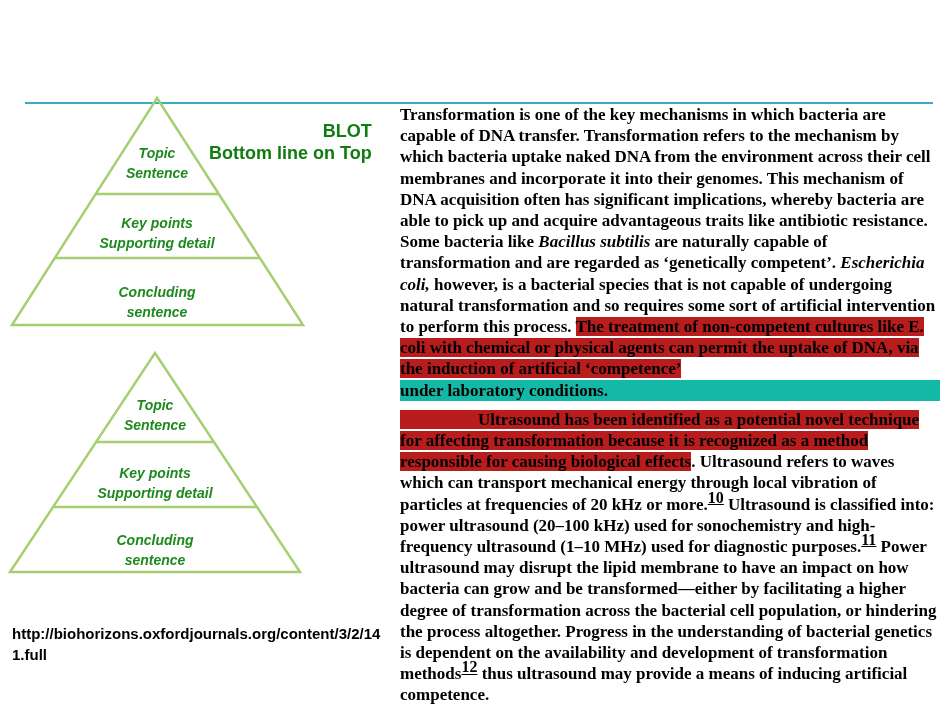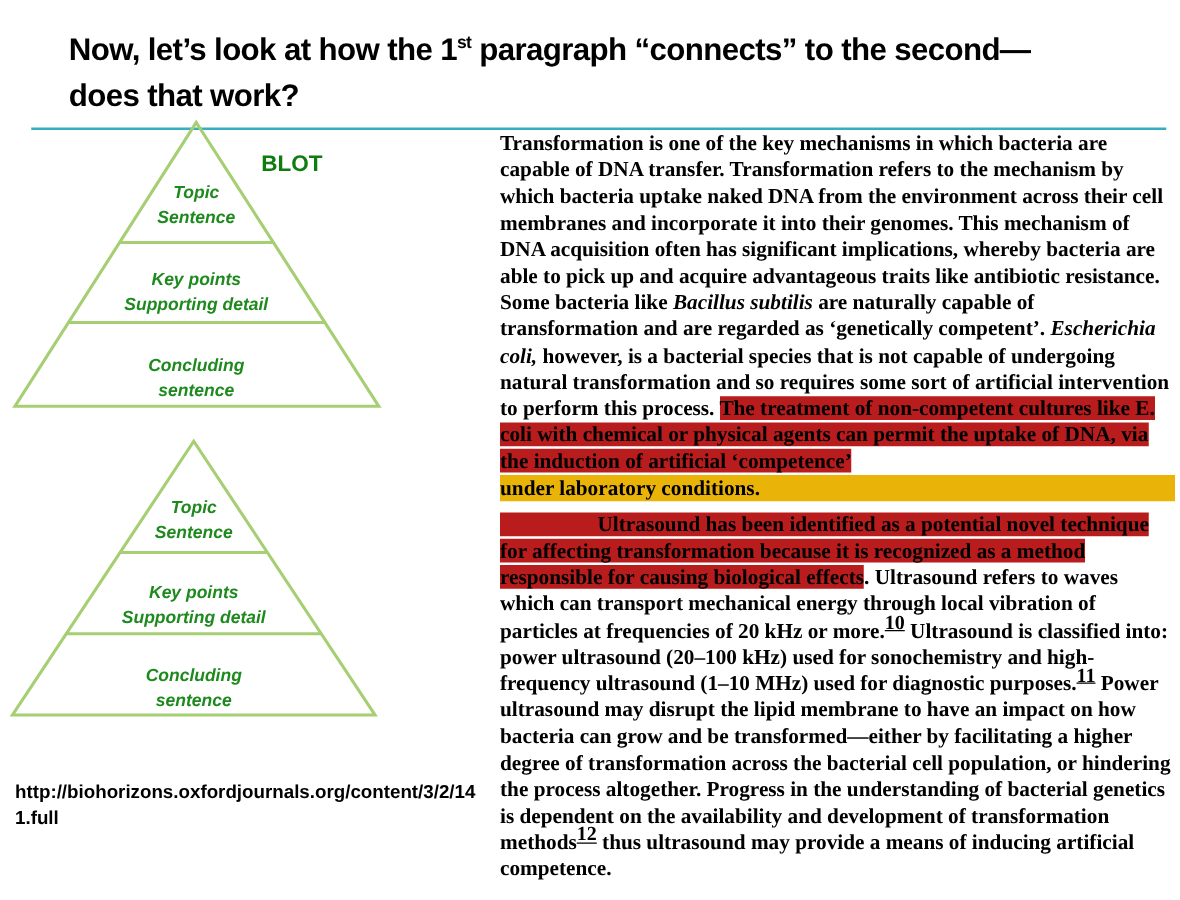--- a/index.html
+++ b/index.html
@@ -43,57 +43,56 @@
 
   
   .body-col {
     position:absolute; left:400px; top:104px; width:540px;
     font-family:"Liberation Serif", serif; font-weight:bold;
     font-size:17px; line-height:21.2px; color:#000; text-align:left;
   }
   .body-col p { margin:0; }
   .body-col p.para2 { margin-top:7px; }
   .body-col mark { background:#b91c1c; color:inherit; }
-  .hl-block { display:block; background:#eab308; }
+  .hl-block { display:block; background:#14b8a6; }
   .tab { display:inline-block; width:78px; height:1em; }
   sup.ref {
     text-decoration:underline; font-size:16px; vertical-align:super;
     line-height:0; cursor:pointer;
   }
 
   
   .citation {
     position:absolute; left:12px; top:613px; width:378px;
     font-family:"Liberation Sans", sans-serif; font-weight:bold;
     font-size:15px; line-height:21px; color:#000;
   }
   .cite-url { margin-top:10px; word-break:break-all; overflow-wrap:anywhere; }
 </style>
 </head>
 <body>
 
 <div class="slide">
 
-  <div class="title"><span>Now, let’s look at how the 1</span><sup>st</sup><span> paragraph “connects” to the second—</span><br><span>does that work?</span></div>
 
   <div class="rule"></div>
 
   <svg class="pyr-svg p1" width="320" height="236" viewBox="0 0 320 236">
     <polygon points="157,3 303,230 12,230" fill="none" stroke="#A6CE72" stroke-width="2.5"></polygon>
     <line x1="95" y1="99" x2="219" y2="99" stroke="#A6CE72" stroke-width="2.5"></line>
     <line x1="54" y1="163" x2="260" y2="163" stroke="#A6CE72" stroke-width="2.5"></line>
   </svg>
   <div class="pyr-label" style="left:82px; top:143px; width:150px;">Topic
 Sentence</div>
   <div class="pyr-label" style="left:52px; top:213px; width:210px;">Key points
 Supporting detail</div>
   <div class="pyr-label" style="left:57px; top:282px; width:200px;">Concluding
 sentence</div>
 
-  <div class="blot"><span>BLOT</span><br></div>
+  <div class="blot"><span>BLOT</span><br><span>Bottom line on Top</span></div>
 
   <svg class="pyr-svg p2" width="320" height="226" viewBox="0 0 320 226">
     <polygon points="155,3 300,222 10,222" fill="none" stroke="#A6CE72" stroke-width="2.5"></polygon>
     <line x1="96" y1="92" x2="214" y2="92" stroke="#A6CE72" stroke-width="2.5"></line>
     <line x1="53" y1="157" x2="257" y2="157" stroke="#A6CE72" stroke-width="2.5"></line>
   </svg>
   <div class="pyr-label" style="left:80px; top:395px; width:150px;">Topic
 Sentence</div>
   <div class="pyr-label" style="left:50px; top:463px; width:210px;">Key points
 Supporting detail</div>

